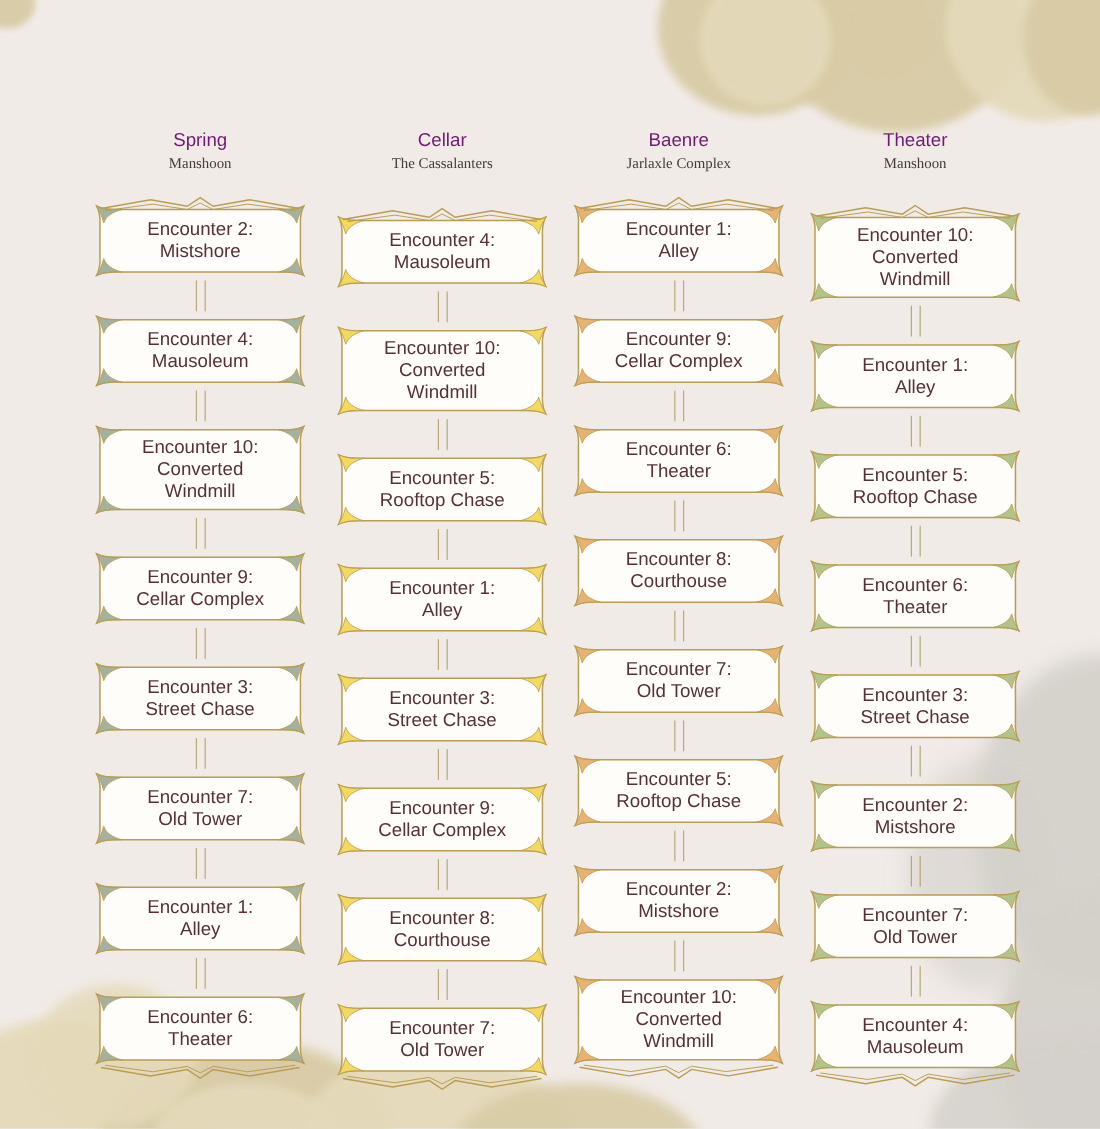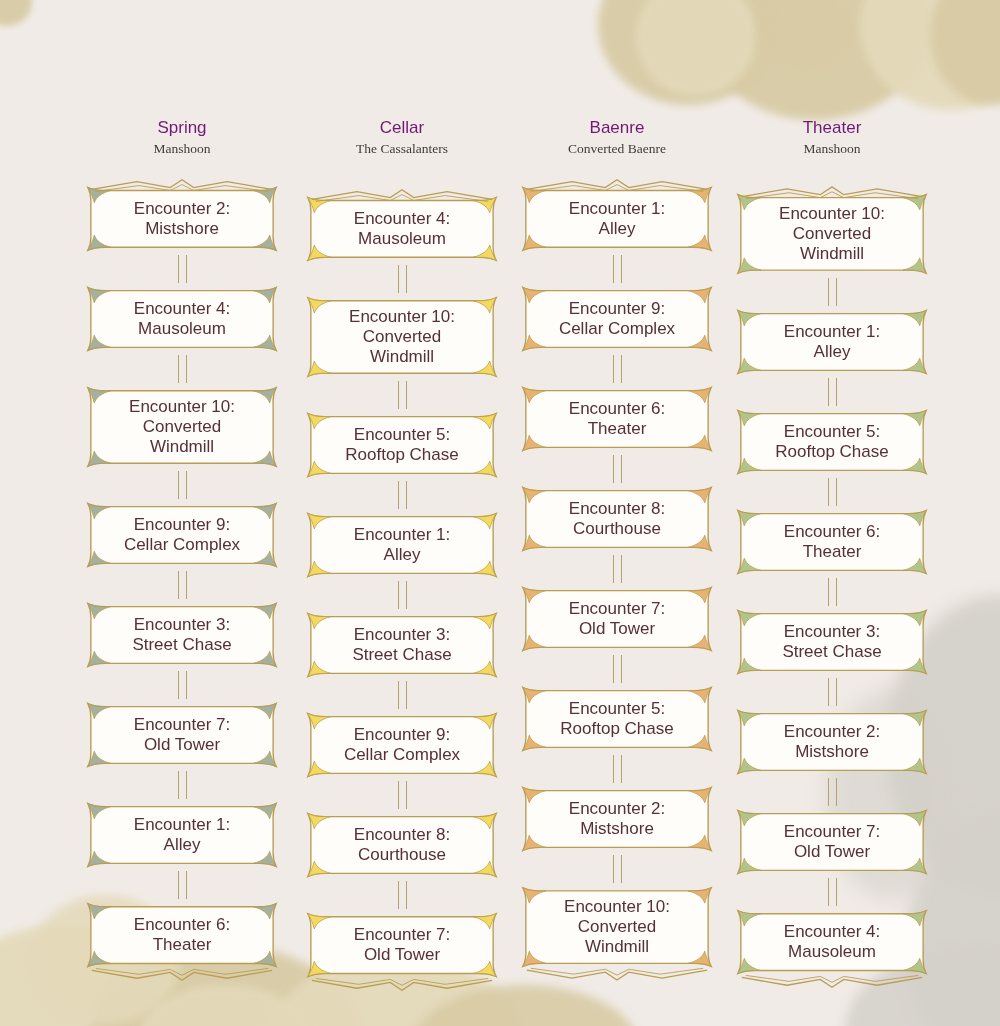--- a/index.html
+++ b/index.html
@@ -341,21 +341,21 @@
             </svg>
             <div class="label">
               <div class="line">Encounter 7:</div>
               <div class="line">Old Tower</div>
             </div>
           </div>
         </div>
       </div>
       <div class="column" style="margin-left: 19px;">
         <div class="season">Baenre</div>
-        <div class="villain">Converted Baenre</div>
+        <div class="villain">Jarlaxle Complex</div>
         <div class="boxes" style="margin-top: 26px;">
           <div class="box" style="height: 72px;">
             <svg style="top:-11px" width="196" height="83" viewBox="0 -11 200 83" xmlns="http://www.w3.org/2000/svg">
               <path d="M 4 4 C 12 8 20 7 28 7 L 172 7 C 180 7 188 8 196 4
     C 192 12 193 16 193 22 L 193 50 C 193 56 192 60 196 68
     C 188 64 180 65 172 65 L 28 65 C 20 65 12 64 4 68
     C 8 60 7 56 7 50 L 7 22 C 7 16 8 12 4 4 Z" fill="#fefdfa" stroke="#b99d52" stroke-width="1.4"></path>
               <path d="M 3.5 3.5 C 11.5 7.5 19.5 7 27.5 7 C 18 9.5 12.5 13.5 10.5 19.5 C 8.5 12.5 7 8.5 3.5 3.5 Z" fill="#e5aa64" fill-opacity="0.9" stroke="#b99d52" stroke-width="0.8"></path>
               <path d="M 3.5 3.5 C 11.5 7.5 19.5 7 27.5 7 C 18 9.5 12.5 13.5 10.5 19.5 C 8.5 12.5 7 8.5 3.5 3.5 Z" transform="translate(200,0) scale(-1,1)" fill="#e5aa64" fill-opacity="0.9" stroke="#b99d52" stroke-width="0.8"></path>
               <path d="M 3.5 3.5 C 11.5 7.5 19.5 7 27.5 7 C 18 9.5 12.5 13.5 10.5 19.5 C 8.5 12.5 7 8.5 3.5 3.5 Z" transform="translate(0,72) scale(1,-1)" fill="#e5aa64" fill-opacity="0.9" stroke="#b99d52" stroke-width="0.8"></path>

